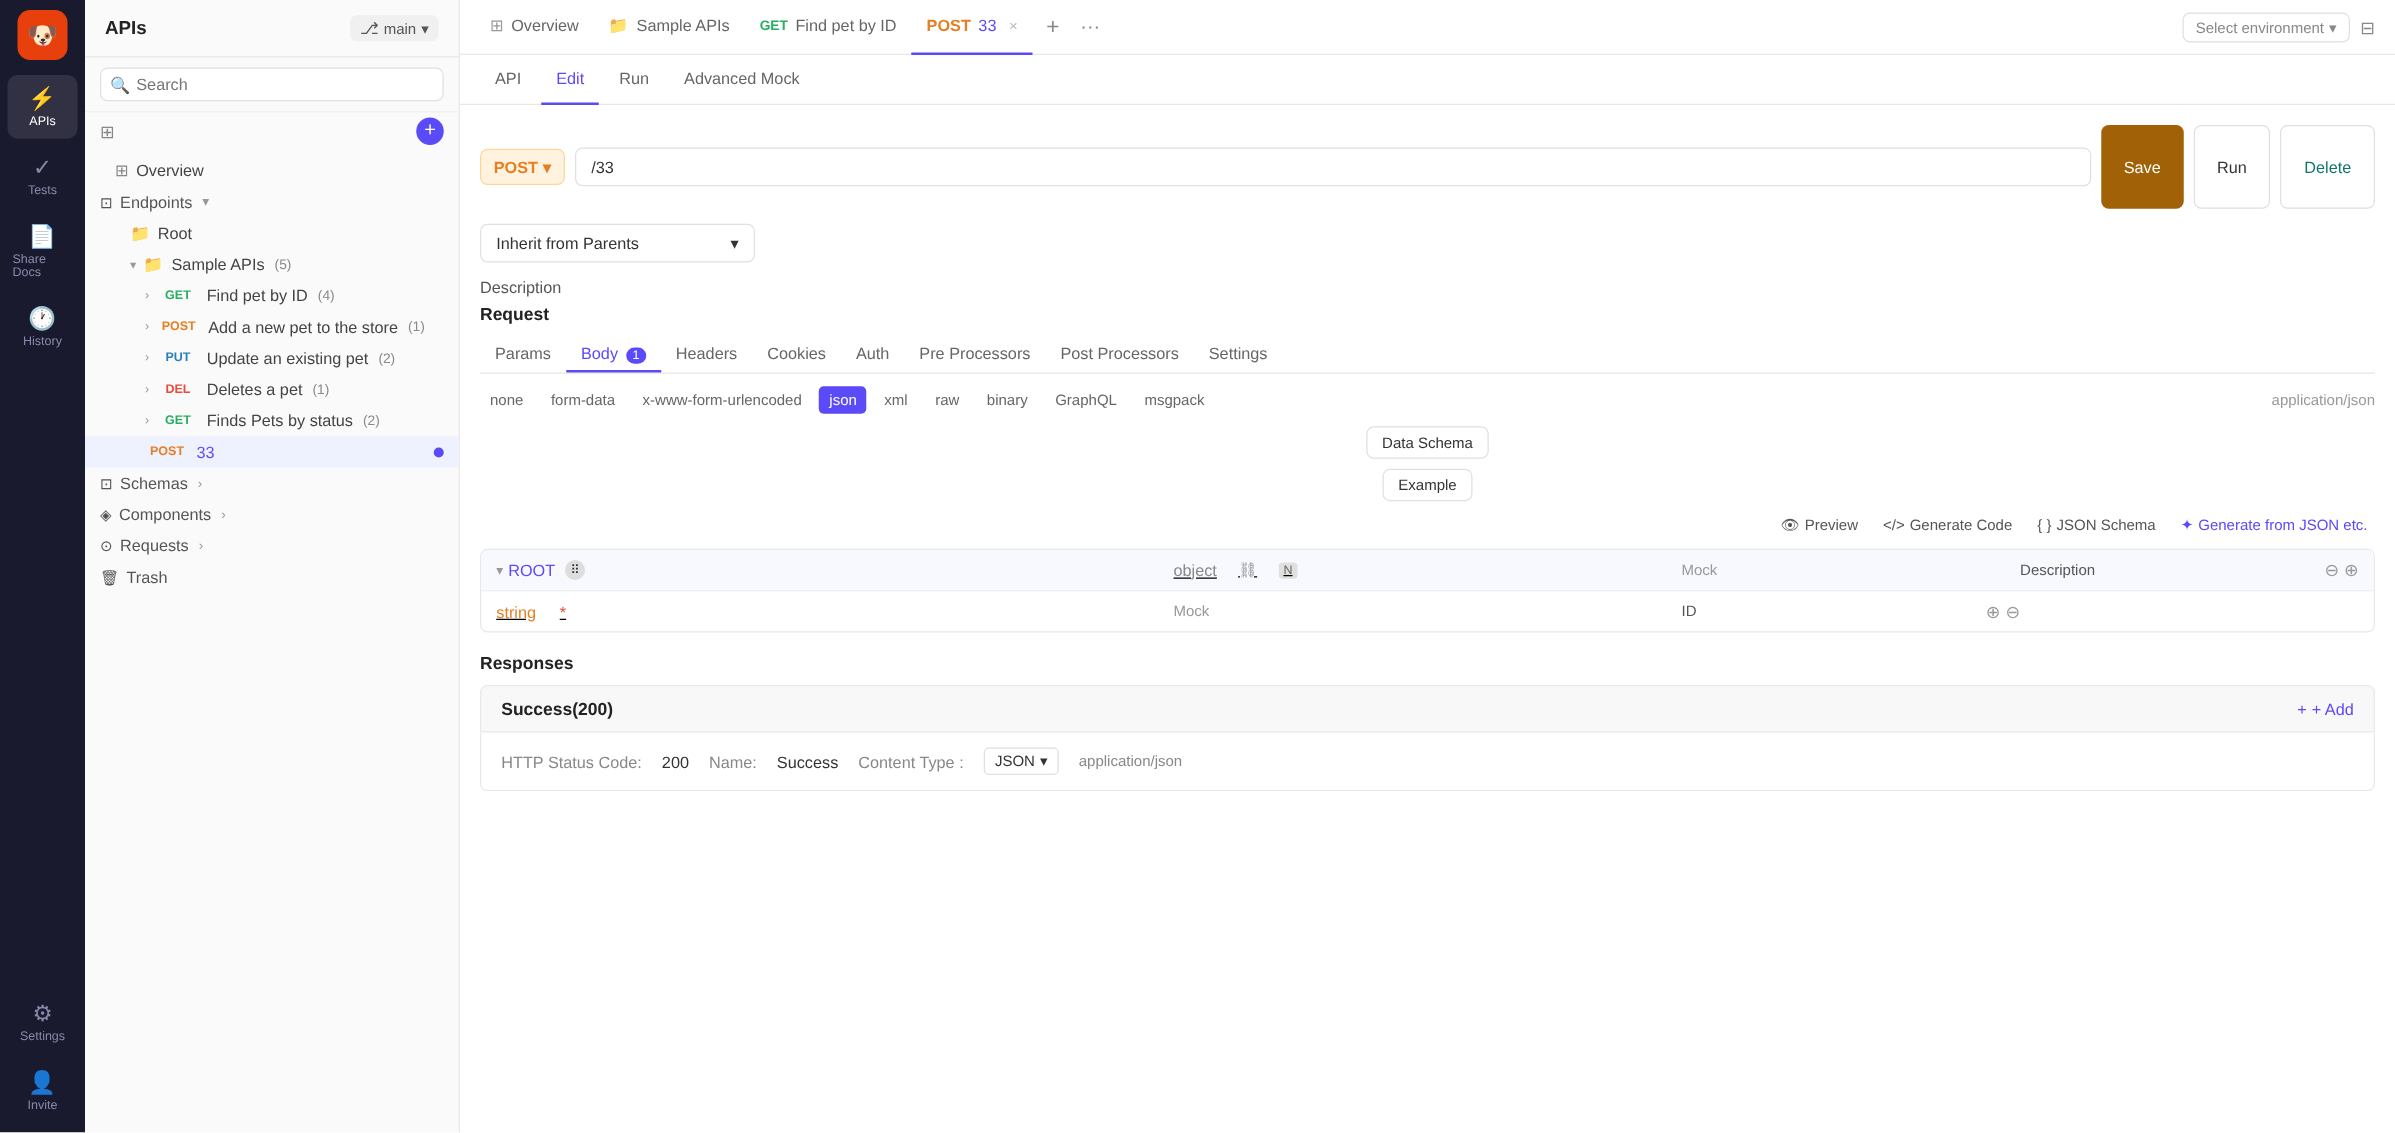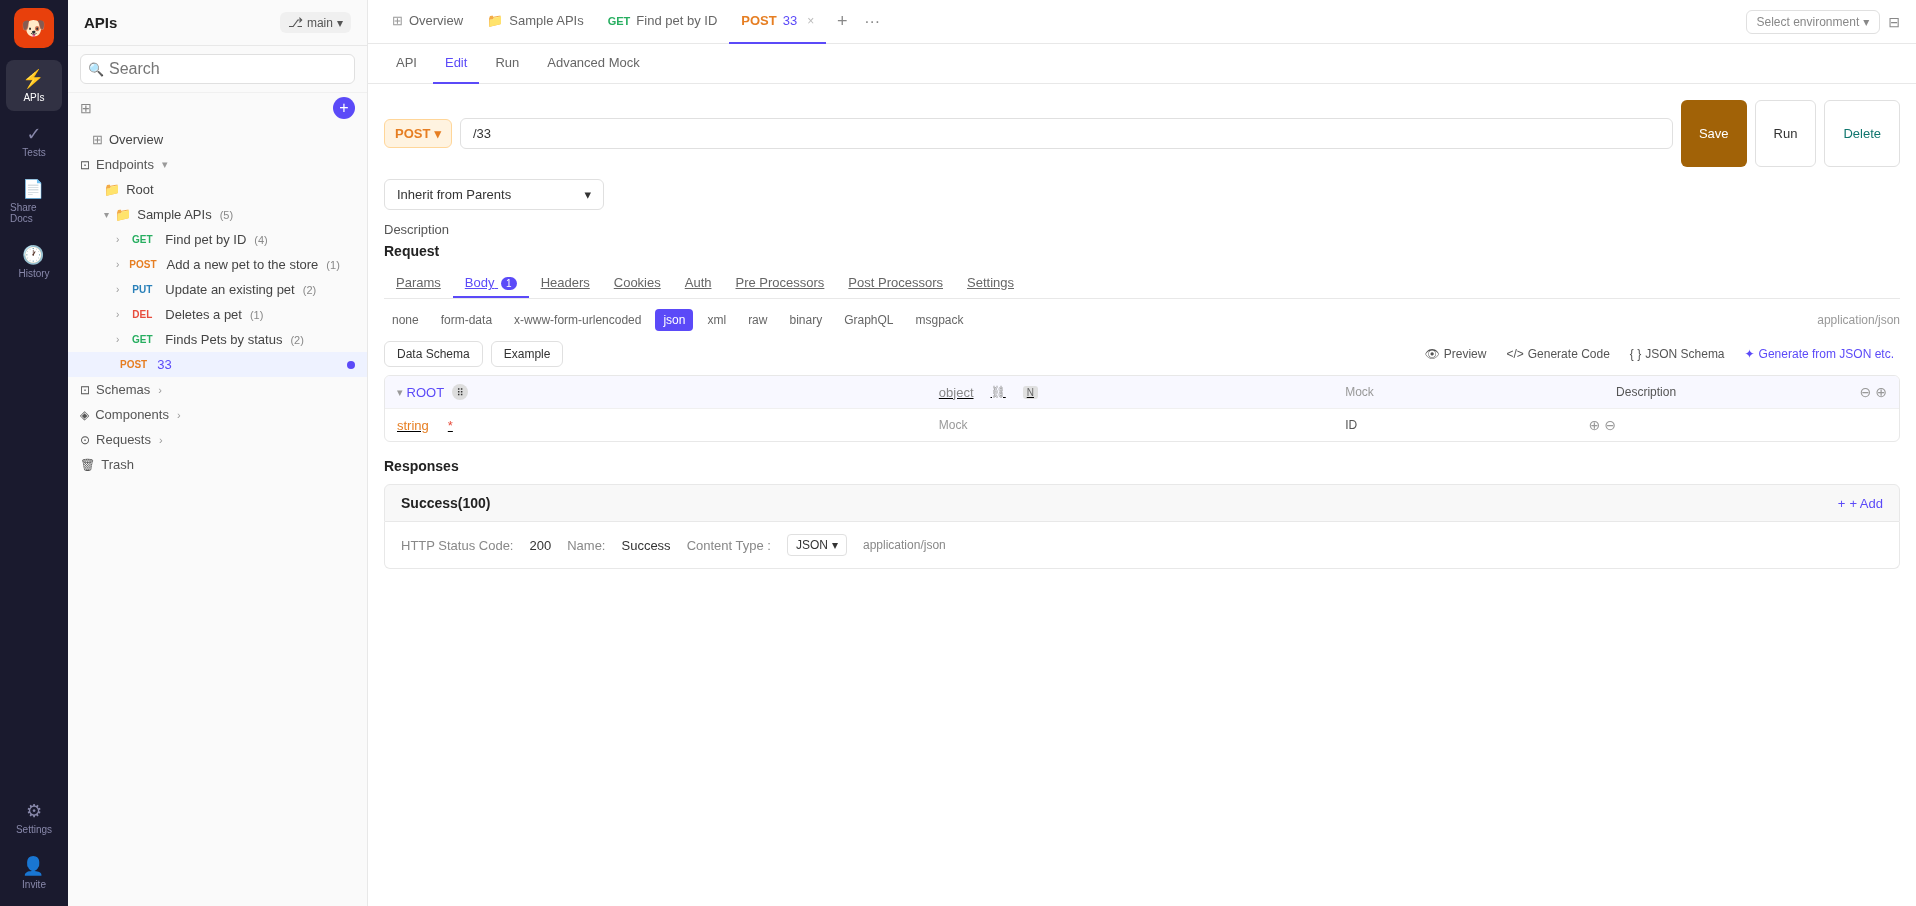--- a/index.html
+++ b/index.html
@@ -28,21 +28,21 @@
       display: flex; align-items: center; justify-content: space-between; padding: 12px 16px; border-bottom: 1px solid #e8e8e8;
     }
     .sidebar-title { font-size: 15px; font-weight: 600; color: #222; }
     .sidebar-branch {
       display: flex; align-items: center; gap: 4px; font-size: 12px; color: #555; background: #f0f0f0; border-radius: 6px; padding: 3px 8px; cursor: pointer;
     }
     .sidebar-search {
       padding: 8px 12px; border-bottom: 1px solid #f0f0f0;
     }
     .sidebar-search input {
-      width: 100%; border: 1px solid #e0e0e0; border-radius: 6px; padding: 5px 10px 5px 28px; background: #fff; font-size: 16px; color: #333; outline: none;
+      width: 100%; border: 1px solid #e0e0e0; border-radius: 6px; padding: 5px 10px 5px 28px; background: #fff; font-size: 13px; color: #333; outline: none;
     }
     .sidebar-search-wrap { position: relative; }
     .sidebar-search-icon { position: absolute; left: 8px; top: 50%; transform: translateY(-50%); color: #999; font-size: 13px; }
     .sidebar-content { overflow-y: auto; flex: 1; }
     .sidebar-item {
       display: flex; align-items: center; gap: 6px; padding: 5px 12px 5px 16px; cursor: pointer; color: #444; font-size: 13px;
     }
     .sidebar-item.active { background: #eef2ff; color: #5b4af8; }
     .sidebar-item .chevron { font-size: 10px; color: #999; }
     .sidebar-item .method-badge {
@@ -129,40 +129,40 @@
     .description-resize {
       position: absolute; right: 2px; bottom: 2px; color: #bbb; font-size: 12px; cursor: se-resize;
     }
 
     
     .section-title { font-size: 14px; font-weight: 600; color: #222; margin-bottom: 10px; }
     .request-tabs {
       display: flex; align-items: center; gap: 0; border-bottom: 1px solid #e8e8e8; margin-bottom: 10px;
     }
     .req-tab {
-      padding: 6px 12px; cursor: pointer; font-size: 13px; color: #666; border-bottom: 2px solid transparent; white-space: nowrap; text-decoration: underline;
+      padding: 6px 12px; cursor: pointer; font-size: 13px; color: #666; border-bottom: 2px solid transparent; white-space: nowrap;
     }
     .req-tab.active { color: #5b4af8; border-bottom-color: #5b4af8; font-weight: 500; }
     .req-tab .badge {
       background: #5b4af8; color: #fff; border-radius: 10px; font-size: 10px; padding: 1px 5px; margin-left: 3px;
     }
 
     
     .body-types {
       display: flex; align-items: center; gap: 6px; flex-wrap: wrap; margin-bottom: 10px;
     }
     .body-pill {
       border: none; background: transparent; padding: 4px 8px; border-radius: 4px; cursor: pointer; font-size: 12px; color: #666;
     }
     .body-pill.active { background: #5b4af8; color: #fff; border-radius: 4px; }
     .body-pill-right { margin-left: auto; font-size: 12px; color: #999; }
 
     
     .schema-toolbar {
-      display: flex; align-items: center; gap: 8px; margin-bottom: 8px;
+      display: flex; align-items: center; gap: 8px; margin-bottom: 8px; flex-direction: column;
     }
     .schema-btn {
       border: 1px solid #e0e0e0; background: #fff; border-radius: 6px; padding: 5px 12px; cursor: pointer; font-size: 12px; color: #333;
     }
     .schema-btn.active { background: #fff; border-color: #e0e0e0; }
     .schema-action {
       display: flex; align-items: center; gap: 4px; font-size: 12px; color: #555; cursor: pointer; padding: 4px 6px; border-radius: 4px;
     }
     .schema-action-purple { color: #5b4af8; }
     .schema-toolbar-right { margin-left: auto; display: flex; align-items: center; gap: 8px; }
@@ -537,21 +537,21 @@
               <span class="schema-icon-btn">⊖</span>
             </div>
           </div>
         </div>
       </div>
     </div>
 
     <div class="responses-section">
       <div class="section-title">Responses</div>
       <div class="responses-header">
-        <span class="responses-title">Success(100)</span>
+        <span class="responses-title">Success(200)</span>
         <div class="responses-add">
           <span>+</span>
           <span>+ Add</span>
         </div>
       </div>
       <div class="responses-detail">
         <div class="response-meta">
           <span class="response-meta-label">HTTP Status Code:</span>
           <span class="response-meta-value">200</span>
           <span class="response-meta-label">Name:</span>

